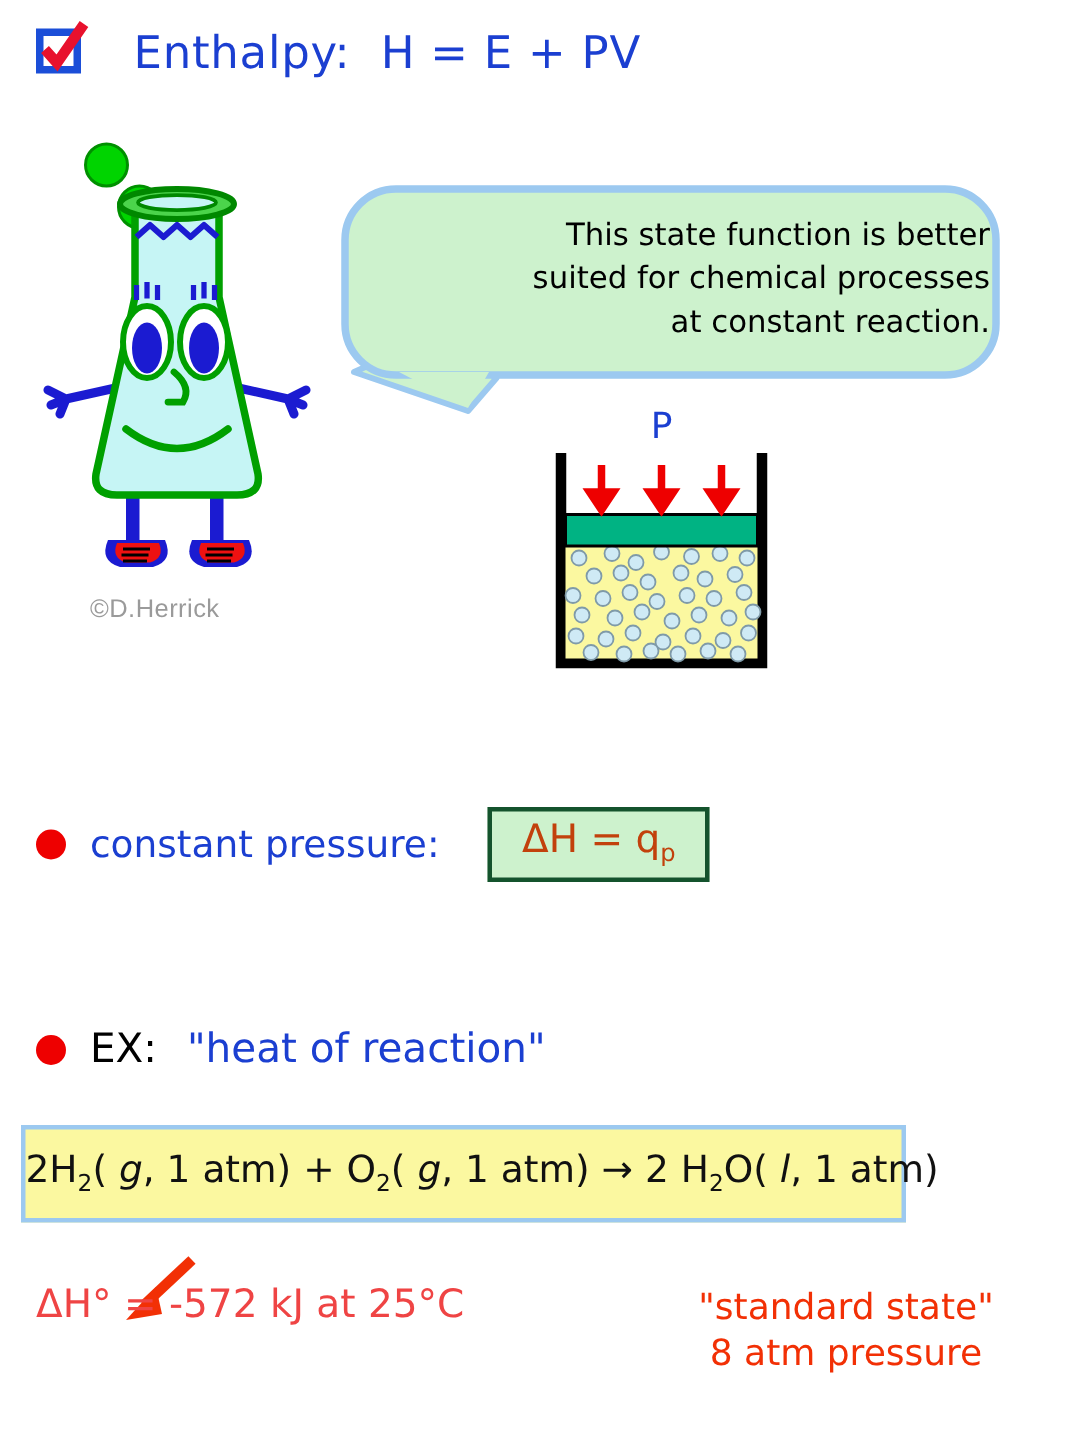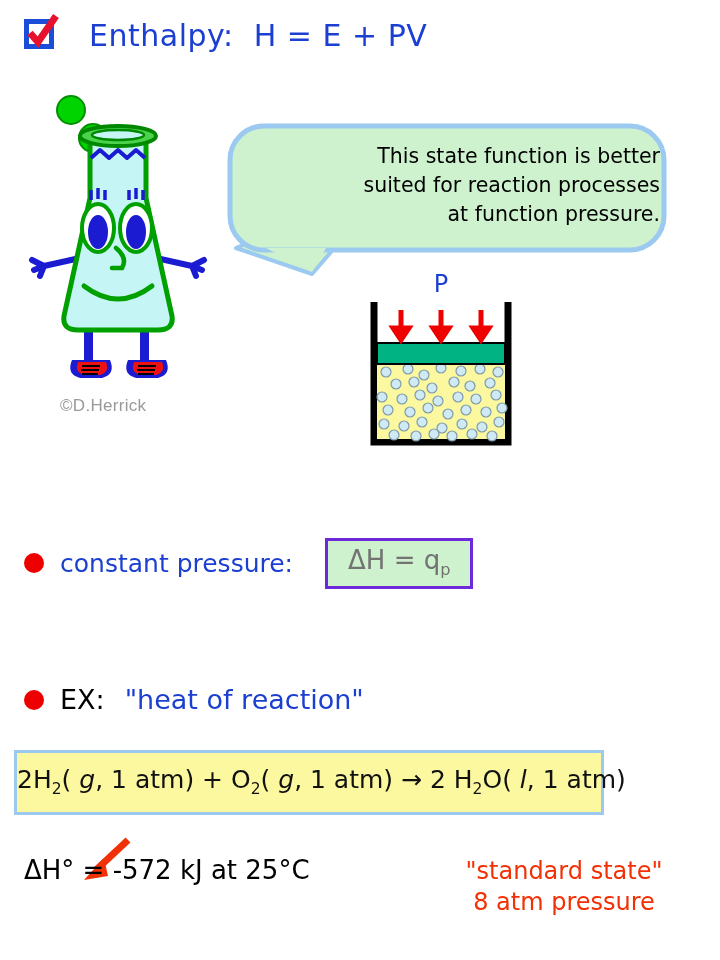--- a/index.html
+++ b/index.html
@@ -140,23 +140,23 @@
   }
   .row-const .label {
     color: #1b3fd1;
     font-size: 25px;
     font-family: "DejaVu Sans", sans-serif;
     white-space: pre;
   }
   .eq-box {
     margin-left: 16px;
     background: #cdf2cd;
-    border: 3px solid #6d28d9;
+    border: 3px solid #14532d;
     padding: 5px 20px 7px 20px;
-    color: #737373;
+    color: #c2410c;
     font-size: 26px;
     font-family: "DejaVu Sans", sans-serif;
     white-space: pre;
     line-height: 1.1;
   }
   .eq-box sub { font-size: 0.62em; }
 
   .row-ex {
     position: absolute;
     left: 24px;
@@ -196,21 +196,21 @@
     white-space: pre;
   }
   .rxn-box sub { font-size: 0.62em; }
   .rxn-box i { font-style: italic; }
 
   
   .delta-line {
     position: absolute;
     left: 24px;
     top: 855px;
-    color: #000000;
+    color: #ef4444;
     font-size: 26px;
     font-family: "DejaVu Sans", sans-serif;
     white-space: pre;
   }
   .arrow-anno {
     position: absolute;
     left: 78px;
     top: 836px;
     width: 56px;
     height: 46px;
@@ -285,22 +285,22 @@
   <div class="credit">©D.Herrick</div>
 
   <div class="bubble-wrap">
     <svg width="448" height="160" viewBox="0 0 448 160">
       <path d="M10 126 L60 104 L105 130 L86 152 Z" fill="#cdf2cd" stroke="#9cc9f0" stroke-width="4" stroke-linejoin="round"></path>
       <rect x="4" y="4" width="434" height="124" rx="34" ry="34" fill="#cdf2cd" stroke="#9cc9f0" stroke-width="5"></rect>
       <path d="M40 126 L100 126 L86 150 Z" fill="#cdf2cd"></path>
     </svg>
     <div class="bubble-text">
       <div>This state function is better</div>
-      <div>suited for reaction processes</div>
-      <div>at function pressure.</div>
+      <div>suited for chemical processes</div>
+      <div>at constant reaction.</div>
     </div>
   </div>
 
   <div class="piston">
     <div class="piston-label">P</div>
     <svg width="150" height="150" viewBox="0 0 150 150">
 
       <rect x="6" y="0" width="138" height="142" fill="#ffffff"></rect>
       <path d="M8 0 L8 140 L142 140 L142 0" fill="none" stroke="#000000" stroke-width="7" stroke-linejoin="miter"></path>
 

